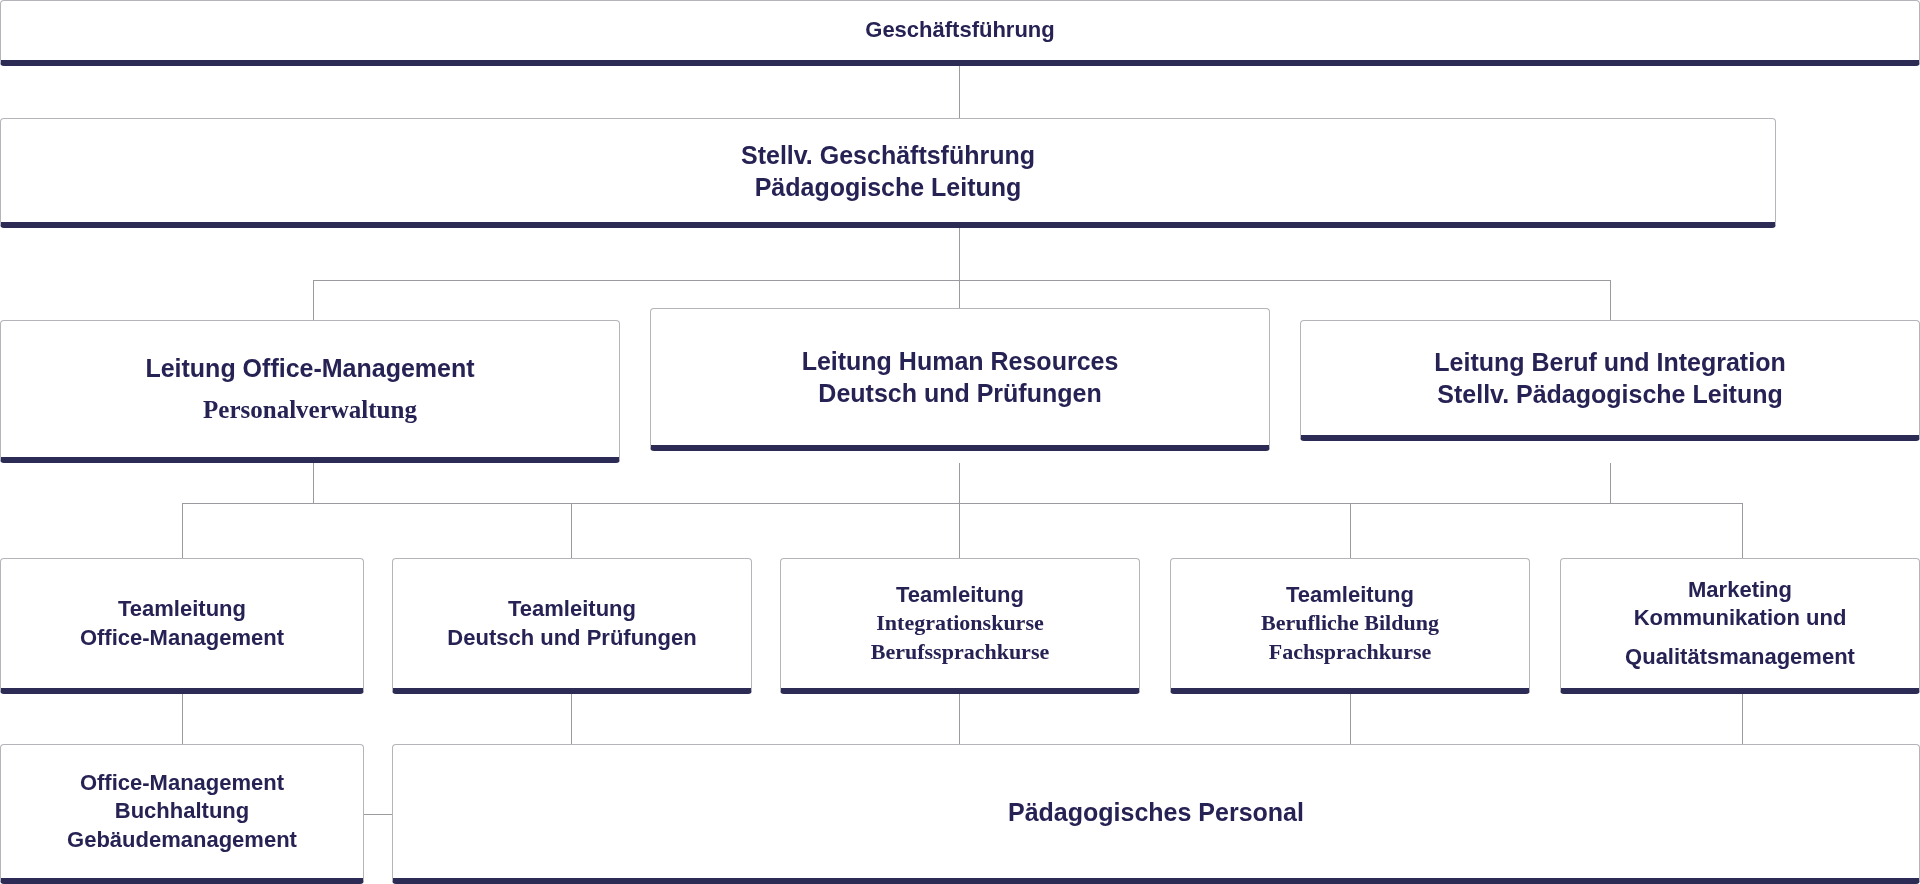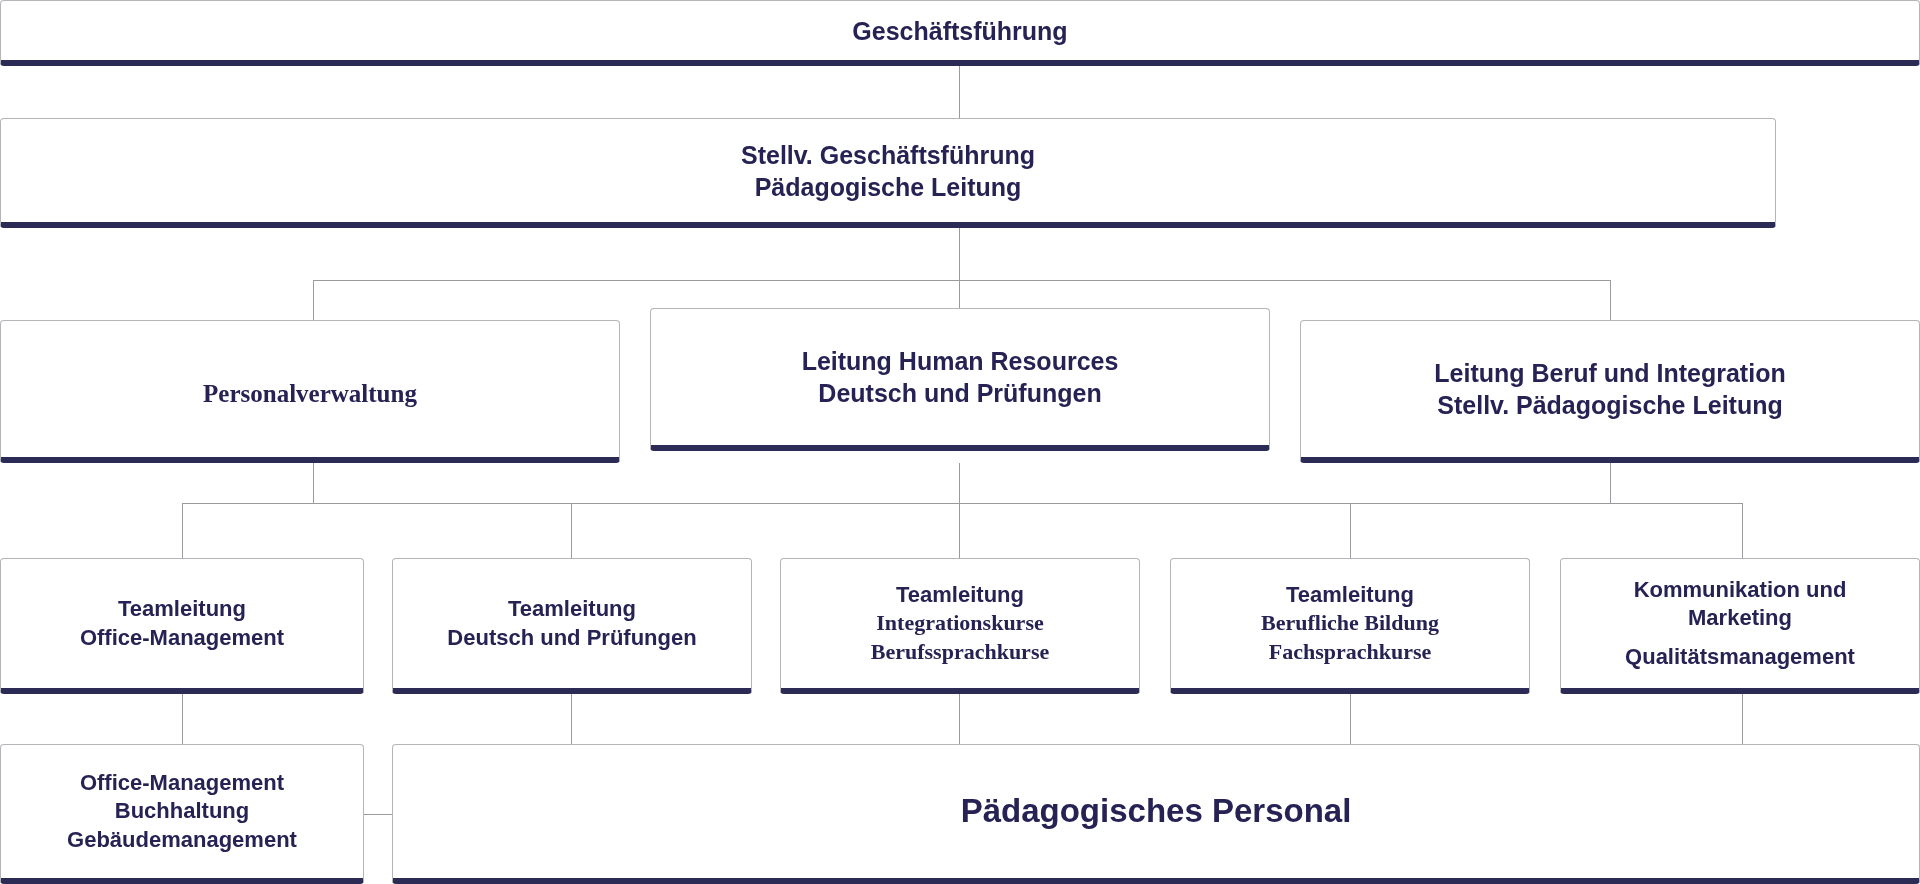--- a/index.html
+++ b/index.html
@@ -58,25 +58,25 @@
     display: block;
     width: 100%;
     line-height: 1.28;
     white-space: nowrap;
   }
 
   .ln.bold   { font-weight: 700; }
   .ln.normal { font-weight: 600; font-family: Liberation Serif, serif; }
 
   
-  .t-l1 .ln { font-size: 25px; }
+  .t-l1 .ln { font-size: 22px; }
   .t-l2 .ln { font-size: 25px; }
   .t-l3 .ln { font-size: 25px; }
   .t-l4 .ln { font-size: 22px; }
-  .t-l5 .ln { font-size: 33px; }
+  .t-l5 .ln { font-size: 25px; }
 
   
   .ln.gap-top { margin-top: 15px; }
   .ln.gap-sm  { margin-top: 10px; }
 </style>
 </head>
 <body>
 
 <div id="org-root">
 
@@ -117,29 +117,30 @@
   <div class="node t-l1" style="left:0px; top:0px; width:1920px; height:66px;">
     <span class="ln bold">Geschäftsführung</span>
   </div>
 
   <div class="node t-l2" style="left:0px; top:118px; width:1776px; height:110px;">
     <span class="ln bold">Stellv. Geschäftsführung</span>
     <span class="ln bold">Pädagogische Leitung</span>
   </div>
 
   <div class="node t-l3" style="left:0px; top:320px; width:620px; height:143px;">
+    <span class="ln bold">Leitung Office-Management</span>
     <span class="ln normal gap-sm">Personalverwaltung</span>
   </div>
 
   <div class="node t-l3" style="left:650px; top:308px; width:620px; height:143px;">
     <span class="ln bold">Leitung Human Resources</span>
     <span class="ln bold">Deutsch und Prüfungen</span>
   </div>
 
-  <div class="node t-l3" style="left:1300px; top:320px; width:620px; height:143px;">
+  <div class="node t-l3" style="left:1300px; top:320px; width:620px; height:121px;">
     <span class="ln bold">Leitung Beruf und Integration</span>
     <span class="ln bold">Stellv. Pädagogische Leitung</span>
   </div>
 
   <div class="node t-l4" style="left:0px; top:558px; width:364px; height:136px;">
     <span class="ln bold">Teamleitung</span>
     <span class="ln bold">Office-Management</span>
   </div>
 
   <div class="node t-l4" style="left:392px; top:558px; width:360px; height:136px;">
@@ -153,22 +154,22 @@
     <span class="ln normal">Berufssprachkurse</span>
   </div>
 
   <div class="node t-l4" style="left:1170px; top:558px; width:360px; height:136px;">
     <span class="ln bold">Teamleitung</span>
     <span class="ln normal">Berufliche Bildung</span>
     <span class="ln normal">Fachsprachkurse</span>
   </div>
 
   <div class="node t-l4" style="left:1560px; top:558px; width:360px; height:136px;">
+    <span class="ln bold">Marketing</span>
     <span class="ln bold">Kommunikation und</span>
-    <span class="ln bold">Marketing</span>
     <span class="ln bold gap-sm">Qualitätsmanagement</span>
   </div>
 
   <div class="node t-l4" style="left:0px; top:744px; width:364px; height:140px;">
     <span class="ln bold">Office-Management</span>
     <span class="ln bold">Buchhaltung</span>
     <span class="ln bold">Gebäudemanagement</span>
   </div>
 
   <div class="node t-l5" style="left:392px; top:744px; width:1528px; height:140px;">

